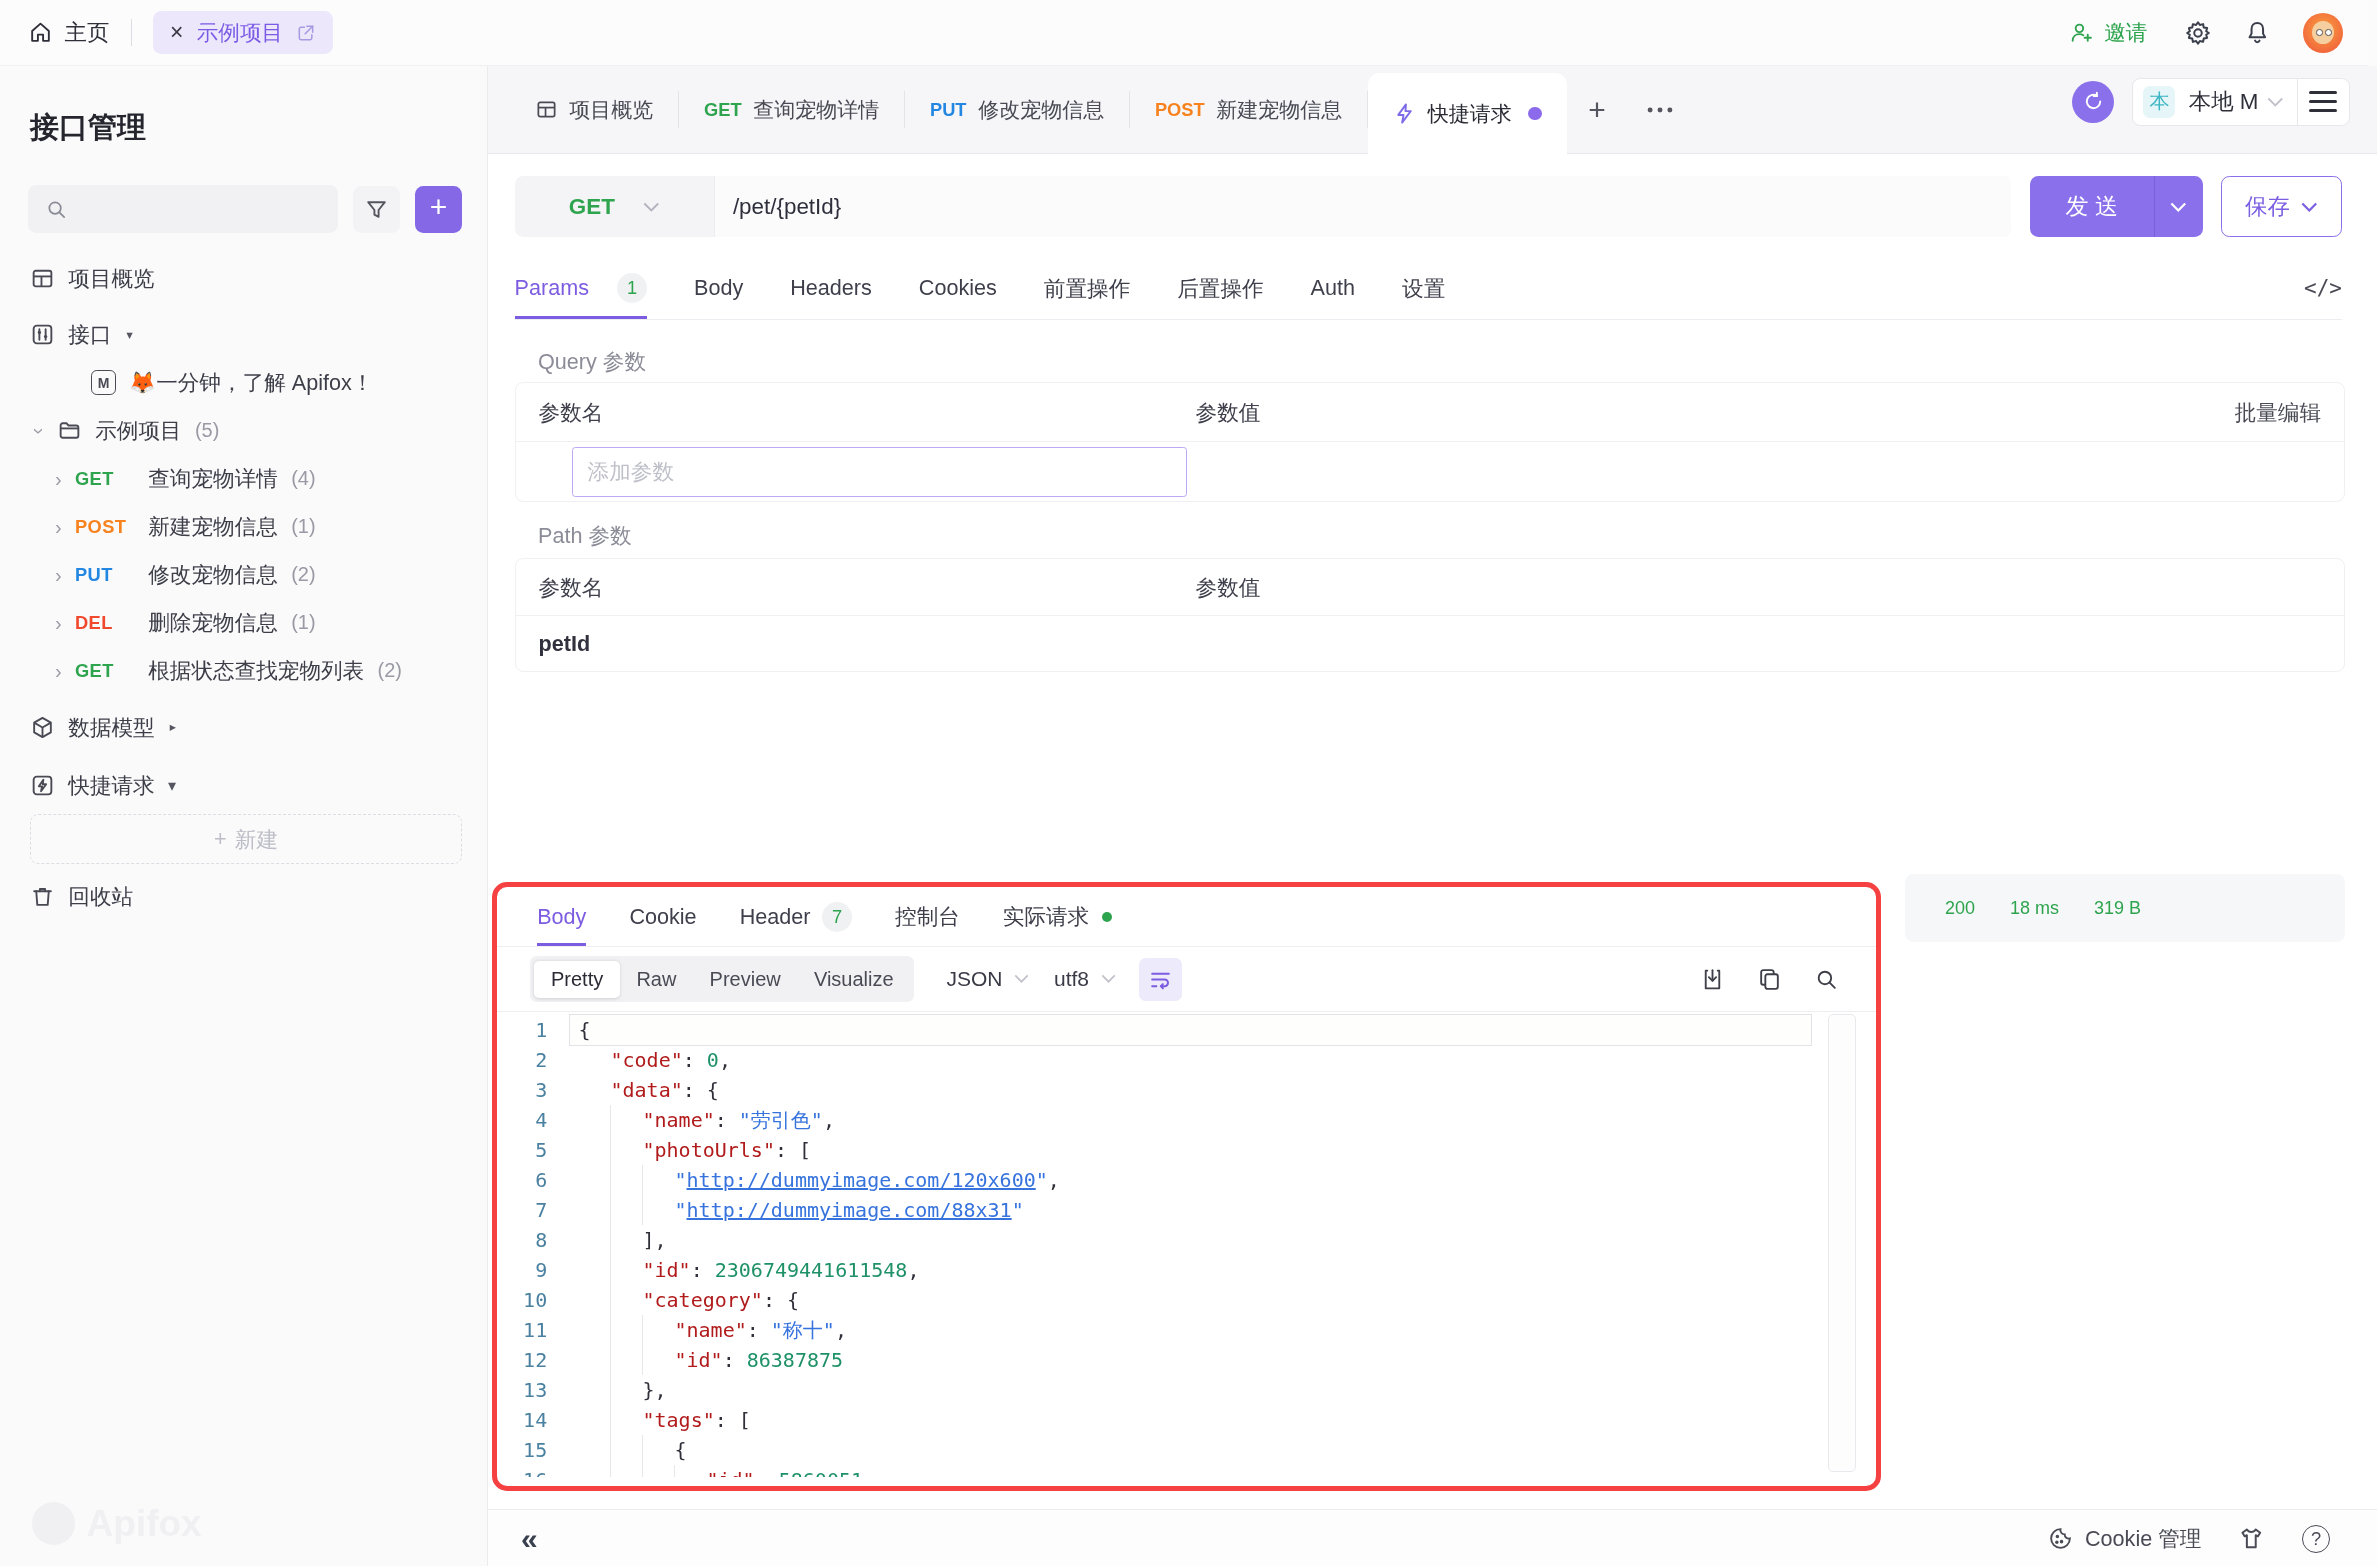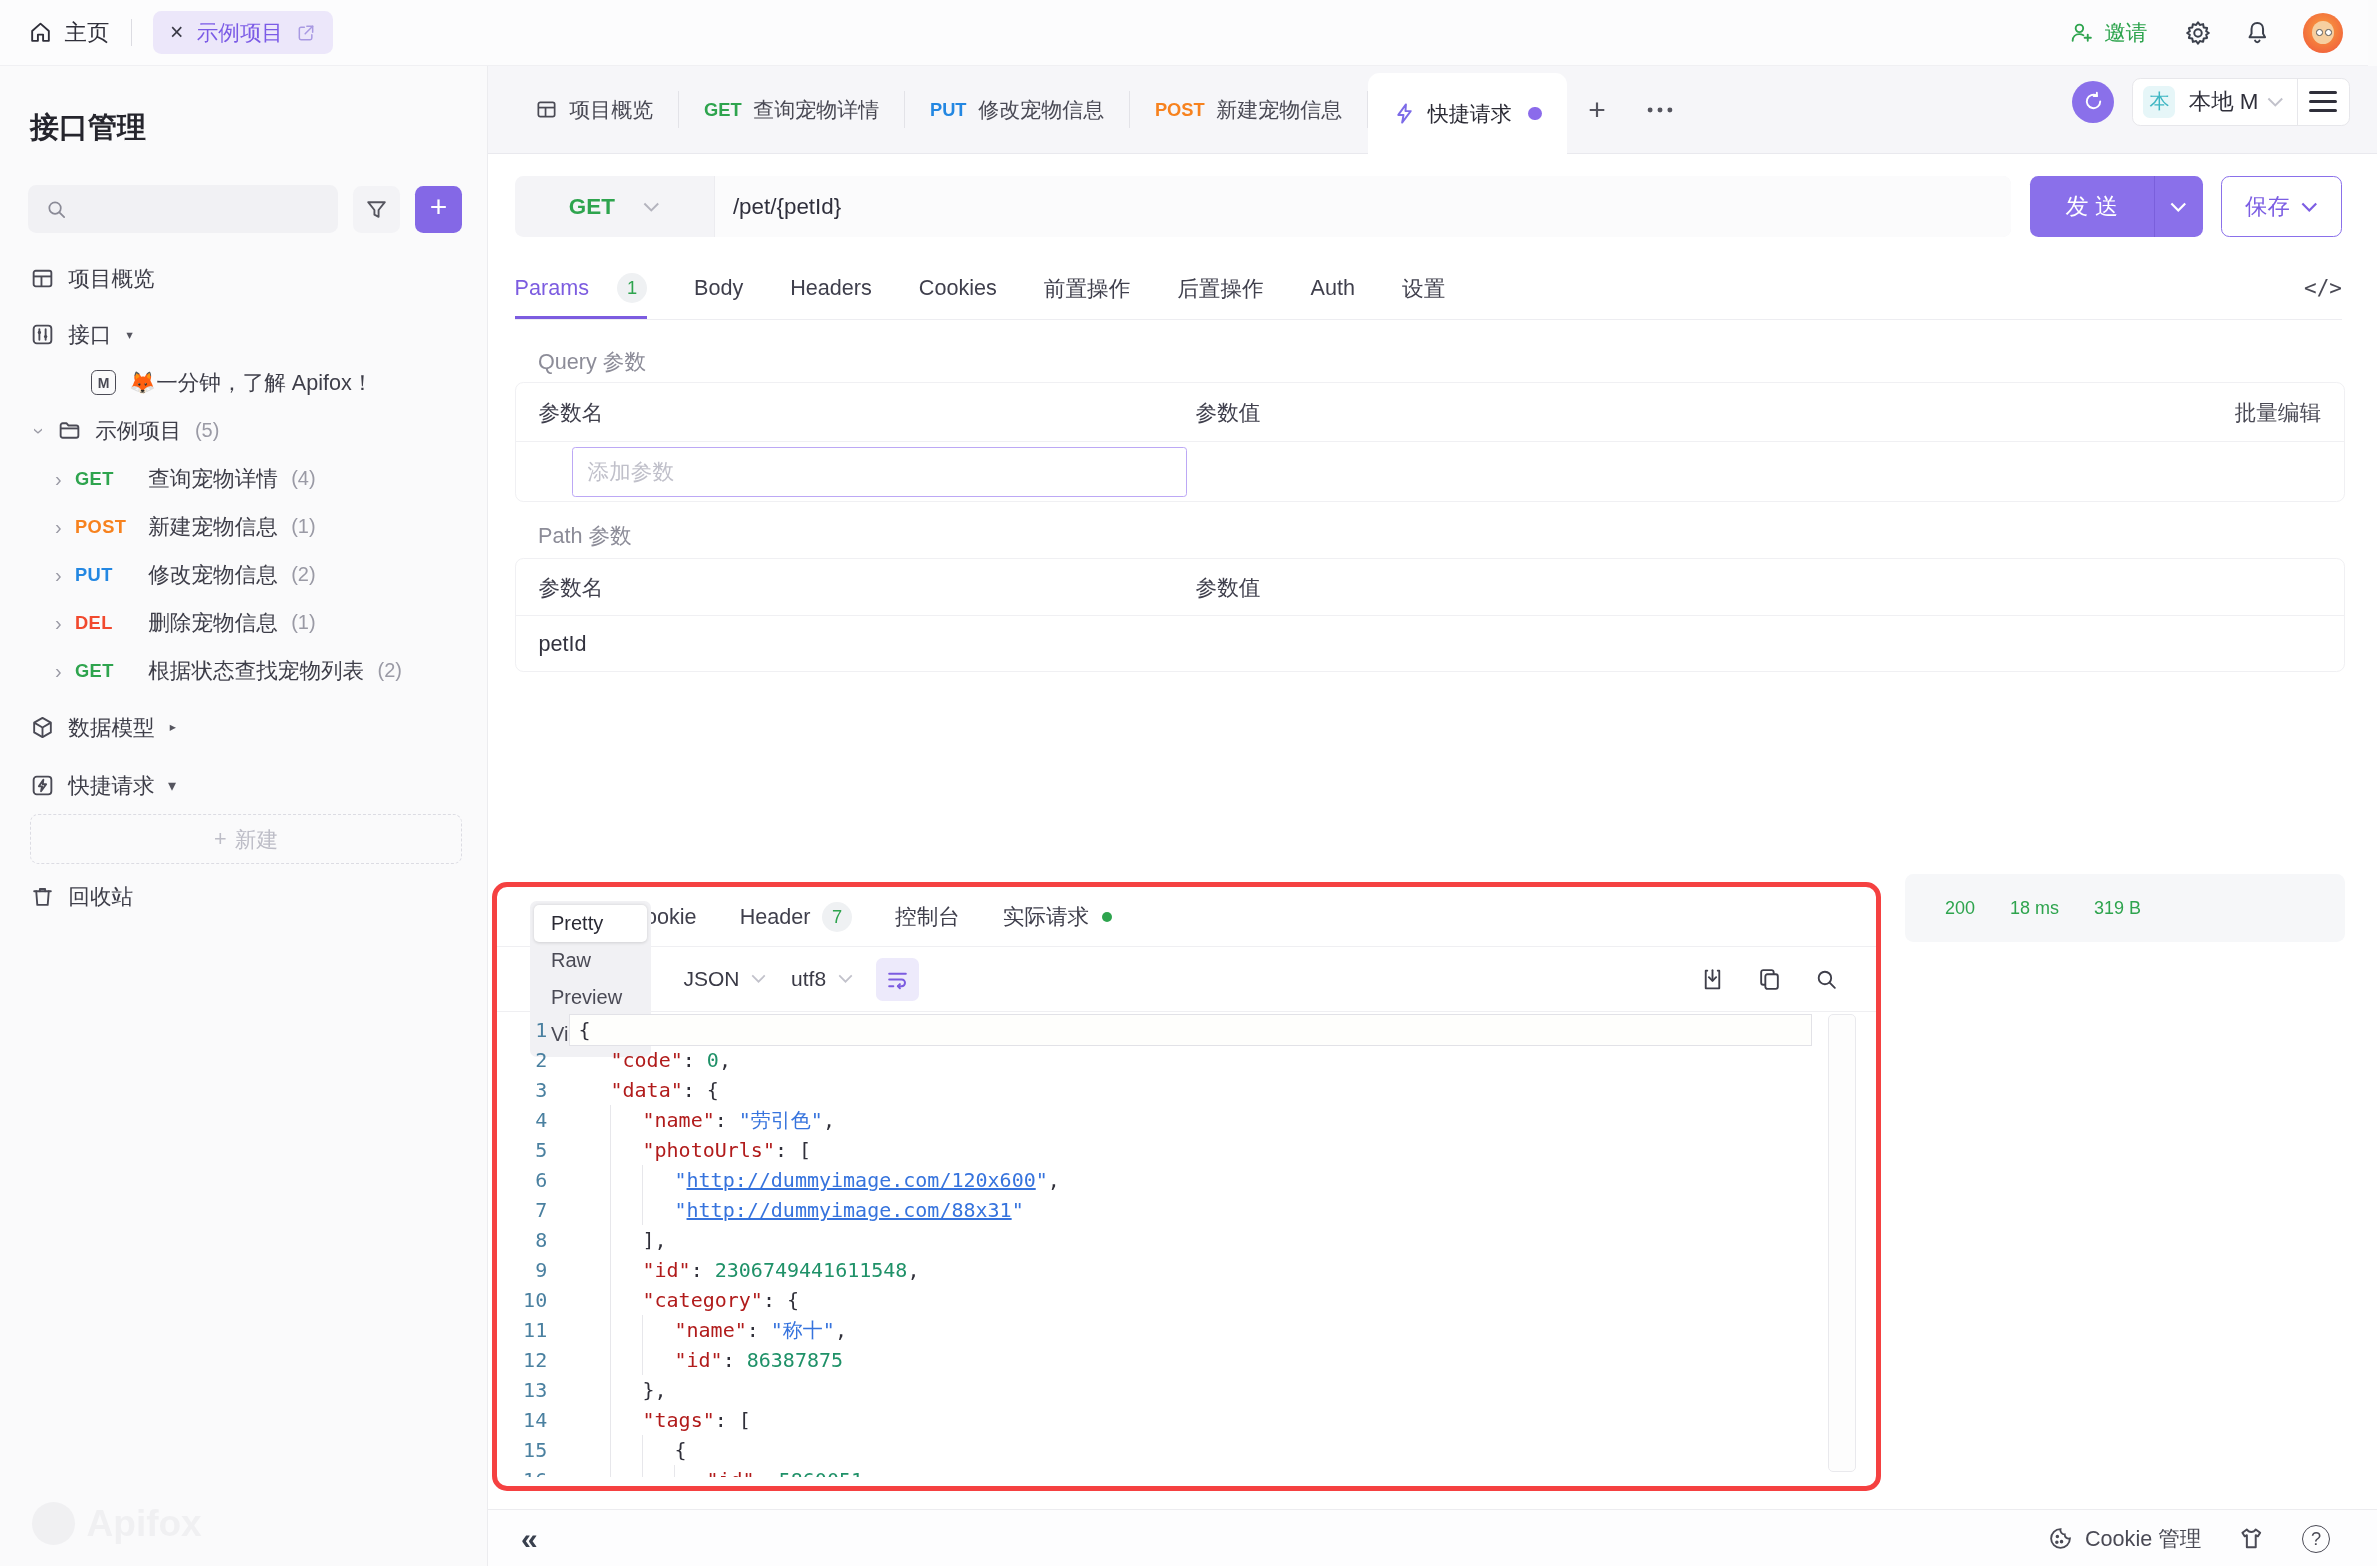--- a/index.html
+++ b/index.html
@@ -126,21 +126,21 @@
 
   
   .resp-annot { position:absolute; left:4.2px; top:816px; width:1389px; height:609px;
     border:5.8px solid #F54141; border-radius:15px; background:#fff; overflow:hidden; }
   .rtabs { height:60px; display:flex; align-items:stretch; gap:43px; padding-left:40px;
     font-size:21.6px; color:#3F3F4C; border-bottom:0.8px solid #EFEFF2; }
   .rstab { display:flex; align-items:center; gap:11.6px; border-bottom:3.3px solid transparent; padding-top:3.3px; }
   .rstab.active { color:#7C5CE0; border-bottom-color:#7C5CE0; }
   .gdot { width:10px; height:10px; border-radius:50%; background:#2EA44E; margin-left:1.7px; }
   .rtools { height:65px; display:flex; align-items:center; padding-left:33px; border-bottom:0.8px solid #EFEFF2; }
-  .seg { background:#F1F1F4; border-radius:6.6px; padding:4.2px; display:flex; font-size:20px; color:#4A4A55;flex-direction:column; }
+  .seg { background:#F1F1F4; border-radius:6.6px; padding:4.2px; display:flex; font-size:20px; color:#4A4A55; }
   .seg span { padding:0 16.6px; height:37px; display:flex; align-items:center; border-radius:5px; }
   .seg span.on { background:#fff; box-shadow:0 0.8px 3.3px rgba(0,0,0,.14); color:#2A2A34; }
   .ddl { display:flex; align-items:center; gap:11.6px; font-size:21px; color:#3A3A46; margin-left:32px; }
   .ddl .c { color:#C2C2CB; }
   .wrapbtn { margin-left:23px; width:43px; height:43px; border-radius:6.6px; background:#EDEAFB;
     display:flex; align-items:center; justify-content:center; color:#7C5CE0; }
   .rtool-icons { margin-left:auto; display:flex; gap:32px; padding-right:37px; color:#3F3F4A; }
 
   
   .codearea { position:relative; height:465px; overflow:hidden; padding-top:3.3px;
@@ -474,21 +474,21 @@
         <input class="addinput" placeholder="添加参数" style="">
       </div>
     </div>
 
     <div class="sec-label" style="top:455px;">Path 参数</div>
     <div class="ptable" style="top:492px;">
       <div class="prow phead" style="height:56px;">
         <span class="pcol1">参数名</span>
         <span class="pcol2">参数值</span>
       </div>
-      <div class="prow pbody" style="height:56px;">
+      <div class="prow pbody" style="height:56px;font-weight:bold;">
         <span class="pcol1">petId</span>
         <span class="pcol2"></span>
       </div>
     </div>
 
     <div class="resp-annot">
       <div class="rtabs">
         <div class="rstab active">
           <span>Body</span>
         </div>

